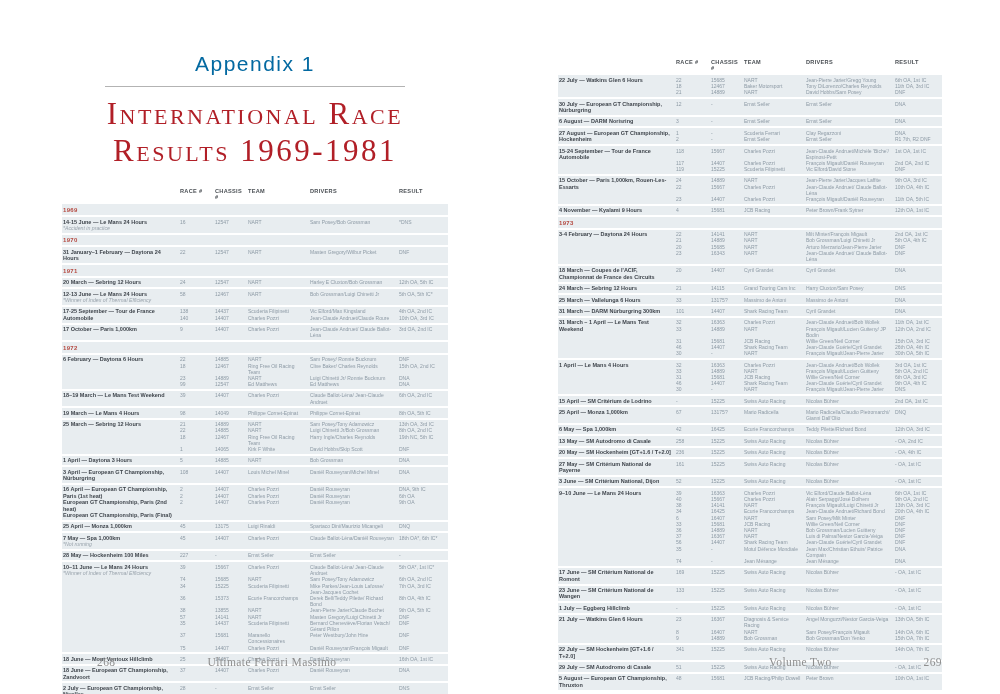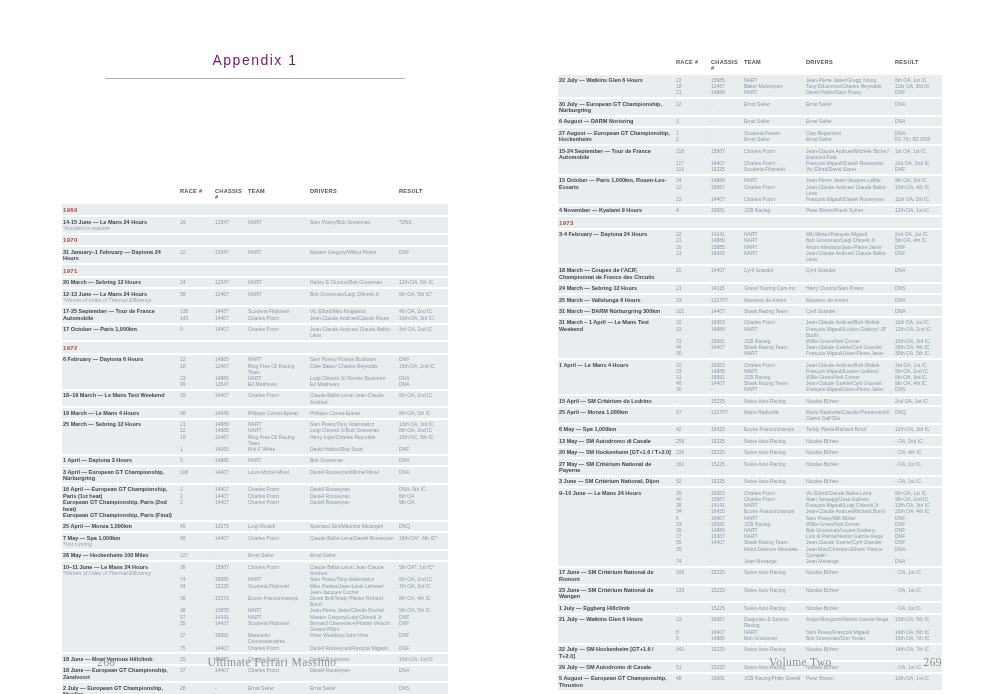--- a/index.html
+++ b/index.html
@@ -1,19 +1,19 @@
 <!DOCTYPE html>
 <html><head>
 <meta charset="utf-8">
 <style>
   html,body{margin:0;padding:0;background:#fff;}
   body{width:1000px;height:694px;position:relative;font-family:"Liberation Sans",sans-serif;overflow:hidden;}
   
   .heading{position:absolute;left:62px;top:52px;width:386px;text-align:center;}
-  .appendix{font-size:14px;color:#701a75;letter-spacing:1.5px;font-weight:400;}
+  .appendix{font-size:21px;color:#0369a1;letter-spacing:1.5px;font-weight:400;}
   .rule{border:none;border-top:1px solid #b3b3b3;width:300px;margin:10px auto 8px auto;}
   .big-title{font-family:"Liberation Serif",serif;font-variant:small-caps;color:#b11f27;font-size:31px;line-height:37px;letter-spacing:2.5px;font-weight:400;}
   
   .tbl{position:absolute;font-size:5px;line-height:6.2px;color:#8d9aa5;}
   #tbl-left{left:62px;top:186px;width:386px;}
   #tbl-right{left:558px;top:57px;width:384px;}
   .row{display:grid;grid-template-columns:118px 1fr;background:#e8edf0;border-bottom:2px solid #fff;padding:1.5px 0;}
   .row.header{background:#fff;padding:2px 0;}
   .row.year{display:block;background:#e8edf0;color:#b4483f;font-weight:700;font-size:6px;padding:2.5px 0 2px 1px;letter-spacing:.3px;}
   .entry{display:grid;grid-template-columns:35px 33px 62px 89px 1fr;}
@@ -29,20 +29,22 @@
   .footer span{display:inline-block;margin-left:35px;}
   .footer .gap{width:22px;}
 </style>
 </head>
 <body>
 
 <div class="heading">
   <div class="appendix">Appendix 1</div>
   <hr class="rule">
   <div class="big-title">
+    <div>International Race</div>
+    <div>Results 1969-1981</div>
   </div>
 </div>
 
 <div class="tbl" id="tbl-left">
     <div class="row header">
       <div class="ev"></div>
       <div>
         <div class="entry">
           <div class="c">RACE #</div>
           <div class="c">CHASSIS #</div>

